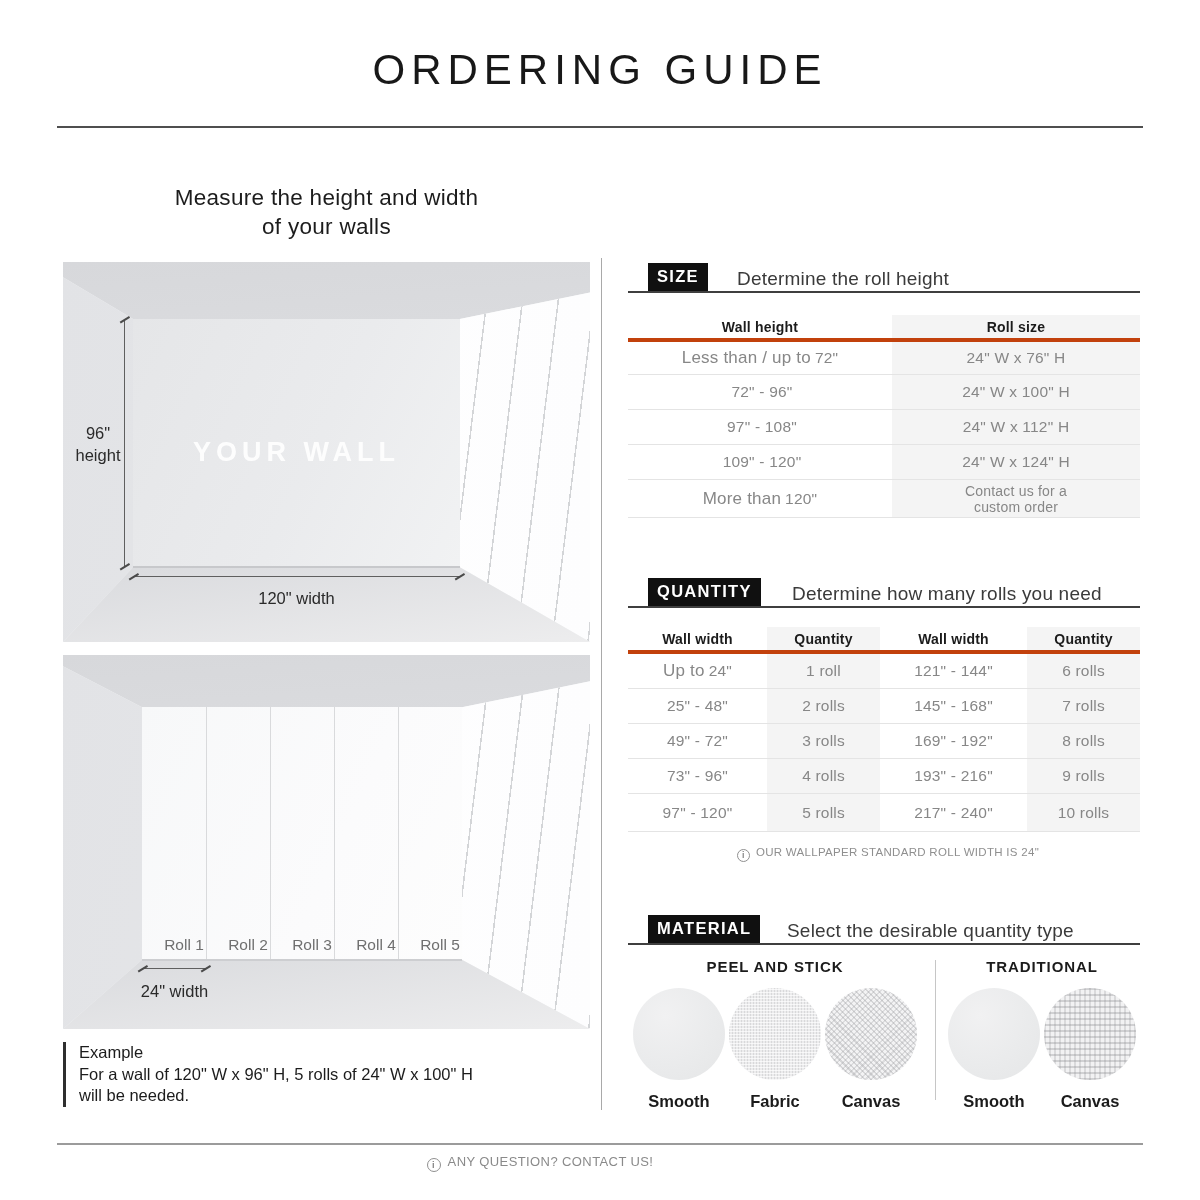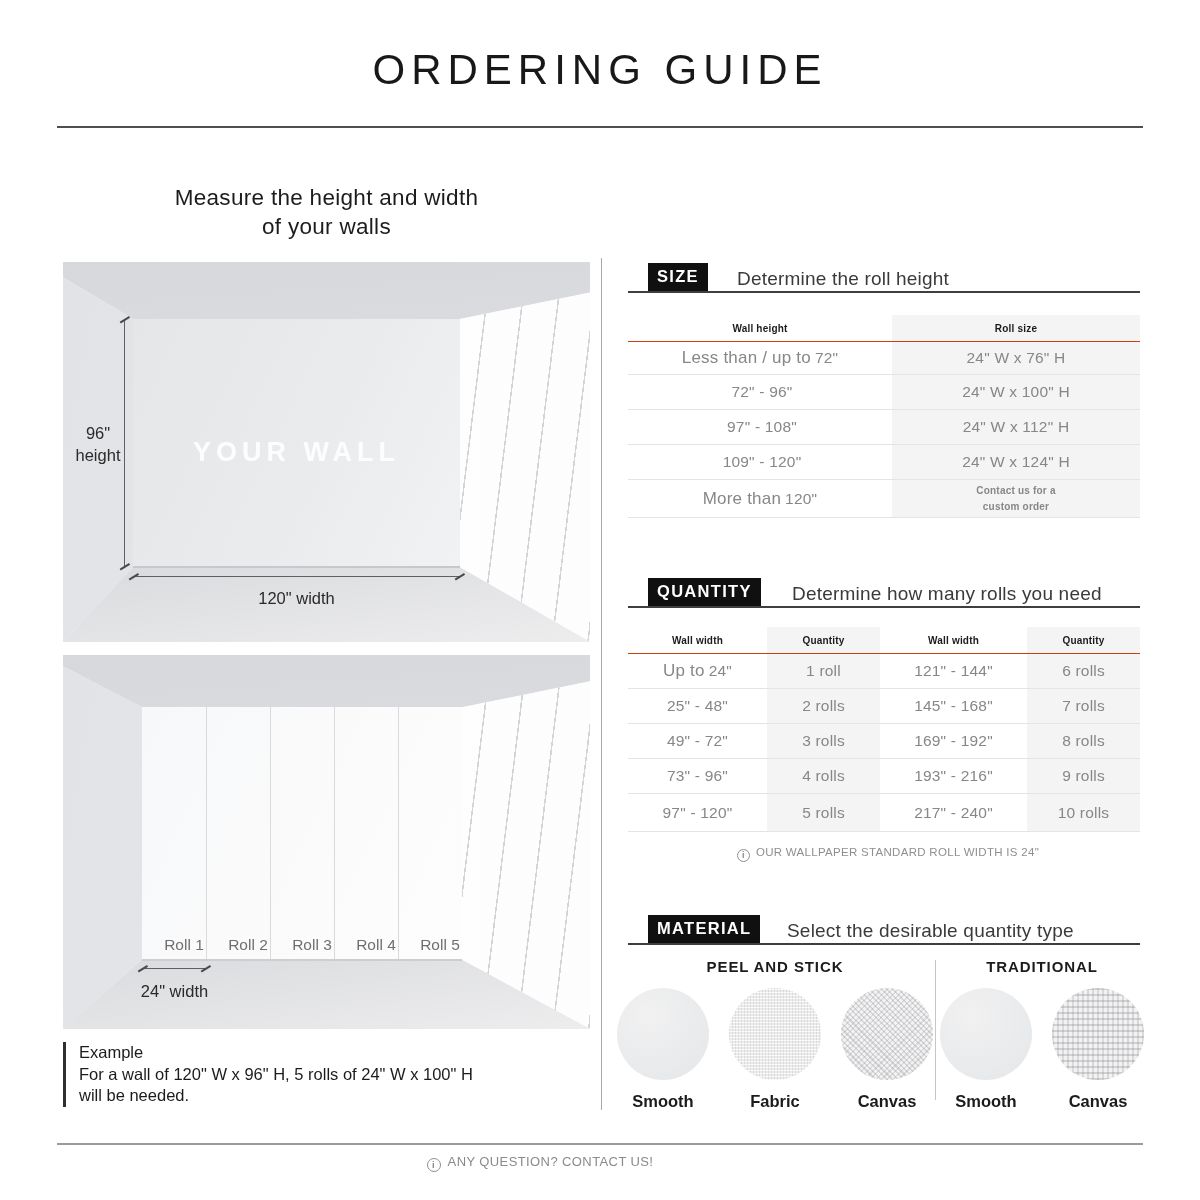--- a/index.html
+++ b/index.html
@@ -92,35 +92,35 @@
 
   .badge-size { top:93px; } .rule-size { top:121px; } .sub-size { left:69px; top:98px; }
   .badge-qty  { top:408px; } .rule-qty { top:436px; } .sub-qty { left:124px; top:413px; }
   .badge-mat  { top:745px; } .rule-mat { top:773px; } .sub-mat { left:119px; top:750px; }
 
   .grid-table { position:absolute; left:0; display:grid; }
   .size-table { top:145px; grid-template-columns:264px 248px; grid-template-rows:27px 33px 35px 35px 35px 38px; }
   .qty-table  { top:457px; grid-template-columns:139px 113px 147px 113px; grid-template-rows:27px 35px 35px 35px 35px 38px; }
   .cell { display:flex; align-items:center; justify-content:center; gap:4px;
     font-size:15.5px; color:#878787; border-bottom:1px solid #e4e4e4; letter-spacing:0.2px; }
-  .cell.hdr { font-weight:700; color:#1b1b1b; border-bottom:1px solid #c2410c; font-size:10px; }
+  .cell.hdr { font-weight:700; color:#1b1b1b; border-bottom:4px solid #c2410c; font-size:14px; }
   .cell.shade { background:#f4f4f4; }
   .cell .pfx { font-size:17px; }
-  .cell .two-line { text-align:center; font-size:10px; line-height:16px;font-weight:bold; }
+  .cell .two-line { text-align:center; font-size:14px; line-height:16px; }
 
   .tbl-note { position:absolute; left:4px; top:676px; width:512px; text-align:center;
     font-size:11.5px; color:#8f8f8f; letter-spacing:0.3px; }
   .tbl-note .info-icon { width:13px; height:13px; font-size:9px; margin-right:6px; }
 
   
   .mat-group { position:absolute; top:788px; }
   .group-psa { left:2px; width:290px; }
   .group-trad { left:316px; width:196px; }
   .group-name { text-align:center; font-size:15px; font-weight:600; letter-spacing:0.9px; color:#1b1b1b; }
-  .options-row { display:flex; justify-content:center; gap:20px; margin-top:13px; }
+  .options-row { display:flex; justify-content:center; gap:4px; margin-top:13px; }
   .mat-option { width:92px; display:flex; flex-direction:column; align-items:center; }
   .swatch { width:92px; height:92px; border-radius:50%; }
   .swatch.smooth { background:radial-gradient(circle at 35% 30%, #f1f1f2 0%, #eaebec 55%, #e5e6e7 100%); }
   .swatch.fabric { background-color:#ececed;
     background-image:repeating-linear-gradient(0deg, rgba(255,255,255,.7) 0 1px, transparent 1px 3px),
       repeating-linear-gradient(90deg, rgba(170,171,174,.30) 0 1px, transparent 1px 3px); }
   .swatch.canvas { background-color:#f3f3f4;
     background-image:repeating-linear-gradient(45deg, rgba(140,141,145,.28) 0 1.5px, transparent 1.5px 4px),
       repeating-linear-gradient(-45deg, rgba(140,141,145,.22) 0 1.5px, transparent 1.5px 4px); }
   .swatch.canvas-coarse { background-color:#f2f2f3;

